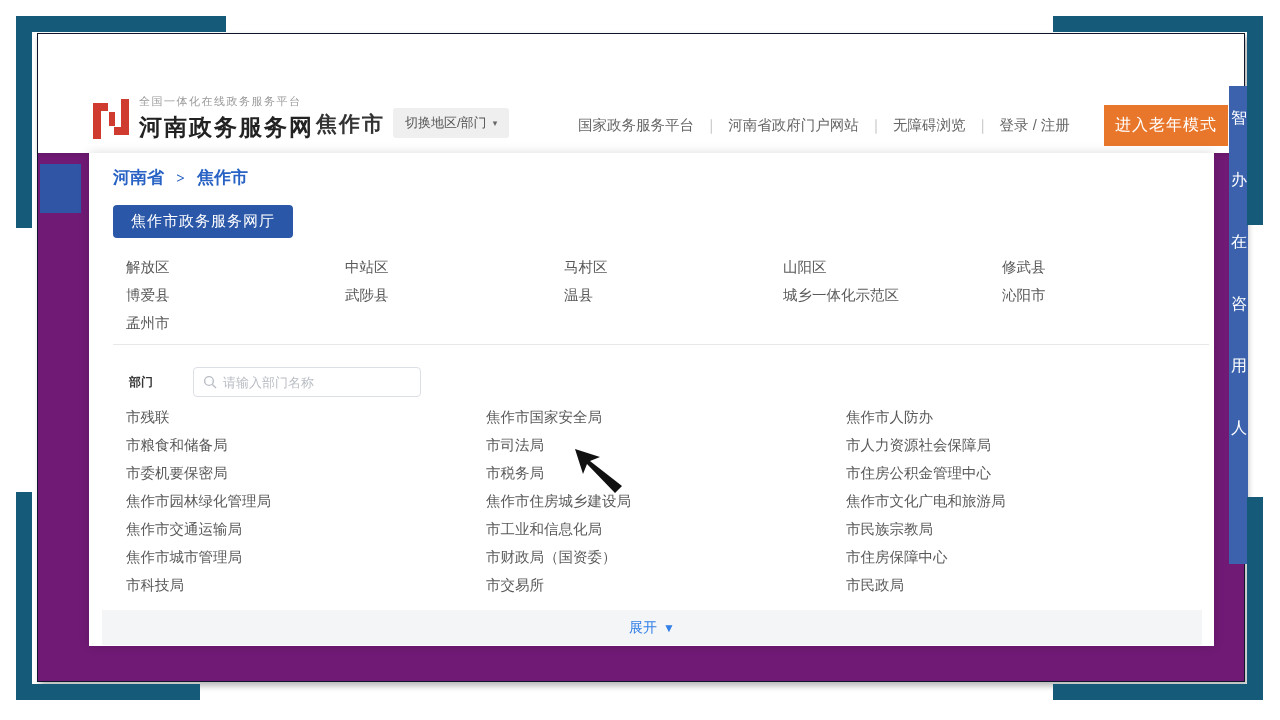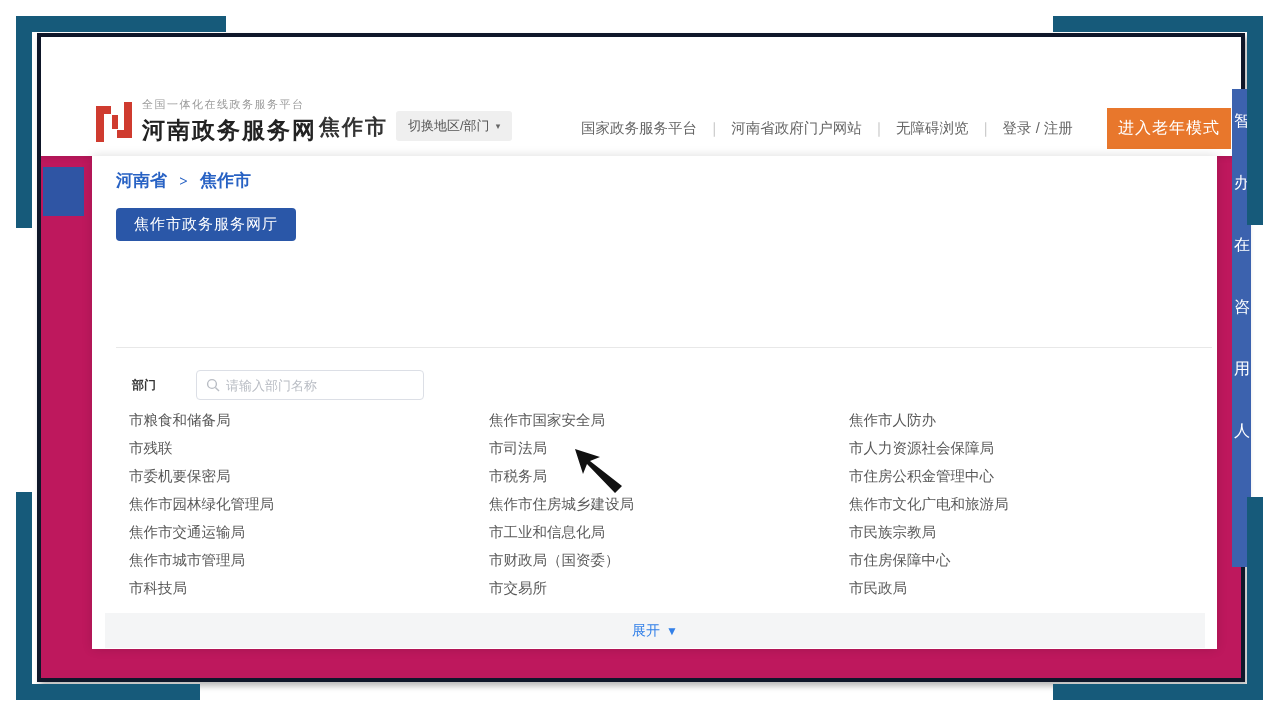--- a/index.html
+++ b/index.html
@@ -13,21 +13,21 @@
   .f-tl-v { left:16px;  top:16px;  width:16px;  height:212px; }
   .f-tr-h { left:1053px;top:16px;  width:210px; height:16px; }
   .f-tr-v { left:1247px;top:16px;  width:16px;  height:209px; }
   .f-bl-v { left:16px;  top:492px; width:16px;  height:208px; }
   .f-bl-h { left:16px;  top:684px; width:184px; height:16px; }
   .f-br-v { left:1247px;top:497px; width:16px;  height:203px; }
   .f-br-h { left:1053px;top:684px; width:210px; height:16px; }
 
   
   .card { position:absolute; left:37px; top:33px; width:1208px; height:649px;
-          background:#be185d; border:4px solid #0f172a;
+          background:#701a75; border:1px solid #0f172a;
           box-shadow:3px 4px 6px rgba(0,0,0,0.28); z-index:10; }
 
   
   .hdr { position:absolute; left:0; top:0; width:100%; height:119px; background:#fff;
          box-shadow:0 2px 5px rgba(0,0,0,0.10); }
   .logo-wrap { position:absolute; left:52px; top:60px; display:flex; align-items:flex-end; }
   .logo-mark { width:42px; height:48px; margin-right:7px; }
   .logo-text .tagline { font-size:11px; color:#9a9a9a; letter-spacing:1.5px; margin-bottom:3px; }
   .logo-text .site-title { font-size:23px; color:#222; font-weight:700; letter-spacing:2px; }
   .city-name { position:absolute; left:278px; top:76px; font-size:21px; color:#333; font-weight:600; letter-spacing:2px; }
@@ -160,36 +160,49 @@
     <div class="panel">
 
       <div class="crumbs">
         <a href="#">河南省</a>
         <span class="gt">&gt;</span>
         <a href="#">焦作市</a>
       </div>
 
       <button class="hall-btn">焦作市政务服务网厅</button>
 
+      <div class="district-grid">
+        <a href="#">解放区</a>
+        <a href="#">中站区</a>
+        <a href="#">马村区</a>
+        <a href="#">山阳区</a>
+        <a href="#">修武县</a>
+        <a href="#">博爱县</a>
+        <a href="#">武陟县</a>
+        <a href="#">温县</a>
+        <a href="#">城乡一体化示范区</a>
+        <a href="#">沁阳市</a>
+        <a href="#">孟州市</a>
+      </div>
 
       <div class="divider"></div>
 
       <div class="dept-label">部门</div>
 
       <div class="search-box">
         <svg width="14" height="14" viewBox="0 0 14 14">
           <circle cx="6" cy="6" r="4.4" fill="none" stroke="#b9bdc4" stroke-width="1.4"></circle>
           <line x1="9.4" y1="9.4" x2="13" y2="13" stroke="#b9bdc4" stroke-width="1.4"></line>
         </svg>
         <input type="text" placeholder="请输入部门名称" style="">
       </div>
 
       <div class="dept-grid">
+        <a href="#">市残联</a>
         <a href="#">市粮食和储备局</a>
-        <a href="#">市残联</a>
         <a href="#">市委机要保密局</a>
         <a href="#">焦作市园林绿化管理局</a>
         <a href="#">焦作市交通运输局</a>
         <a href="#">焦作市城市管理局</a>
         <a href="#">市科技局</a>
         <a href="#">焦作市国家安全局</a>
         <a href="#">市司法局</a>
         <a href="#">市税务局</a>
         <a href="#">焦作市住房城乡建设局</a>
         <a href="#">市工业和信息化局</a>

